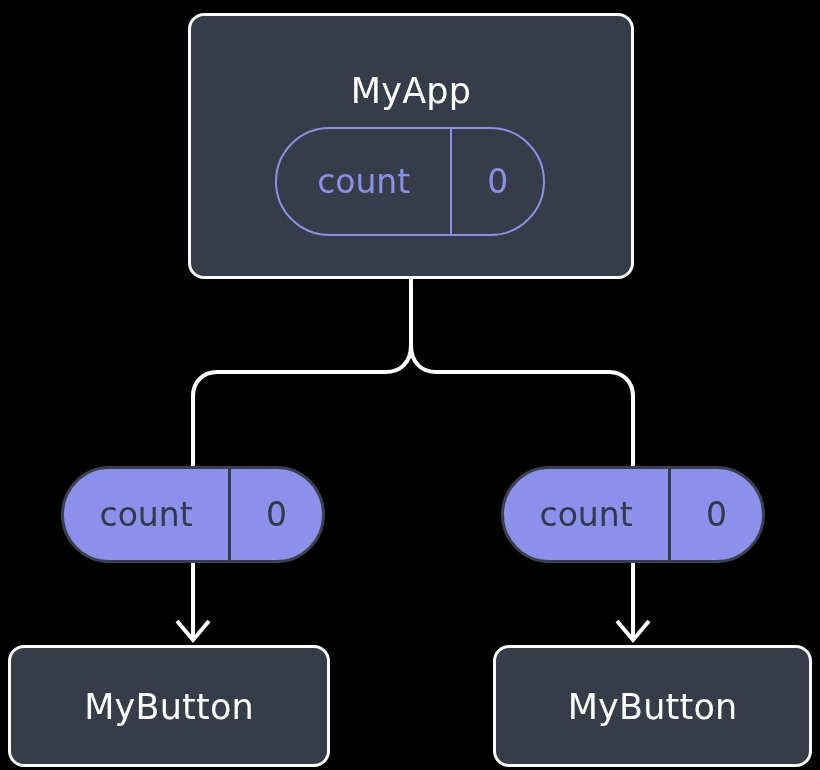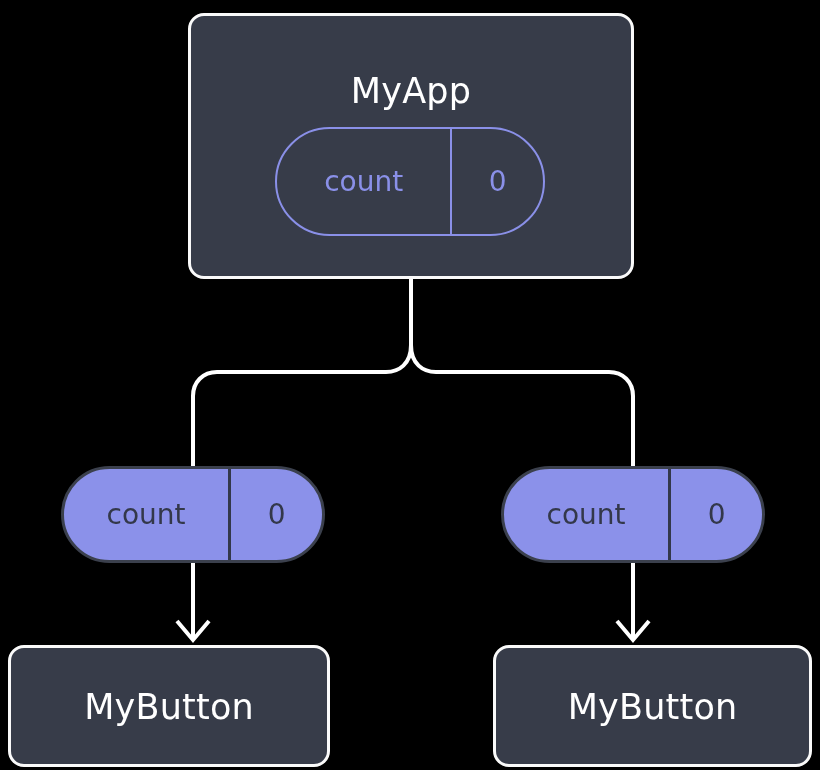--- a/index.html
+++ b/index.html
@@ -82,21 +82,21 @@
     border-radius: 999px;
     overflow: hidden;
     z-index: 3;
   }
 
   .pill-label,
   .pill-value {
     display: flex;
     align-items: center;
     justify-content: center;
-    font-size: 28px;
+    font-size: 33px;
     font-weight: 400;
     line-height: 1;
     white-space: nowrap;
     box-sizing: border-box;
   }
 
   
   .state-pill.outlined {
     background: transparent;
     border: 2px solid #8A90E8;

